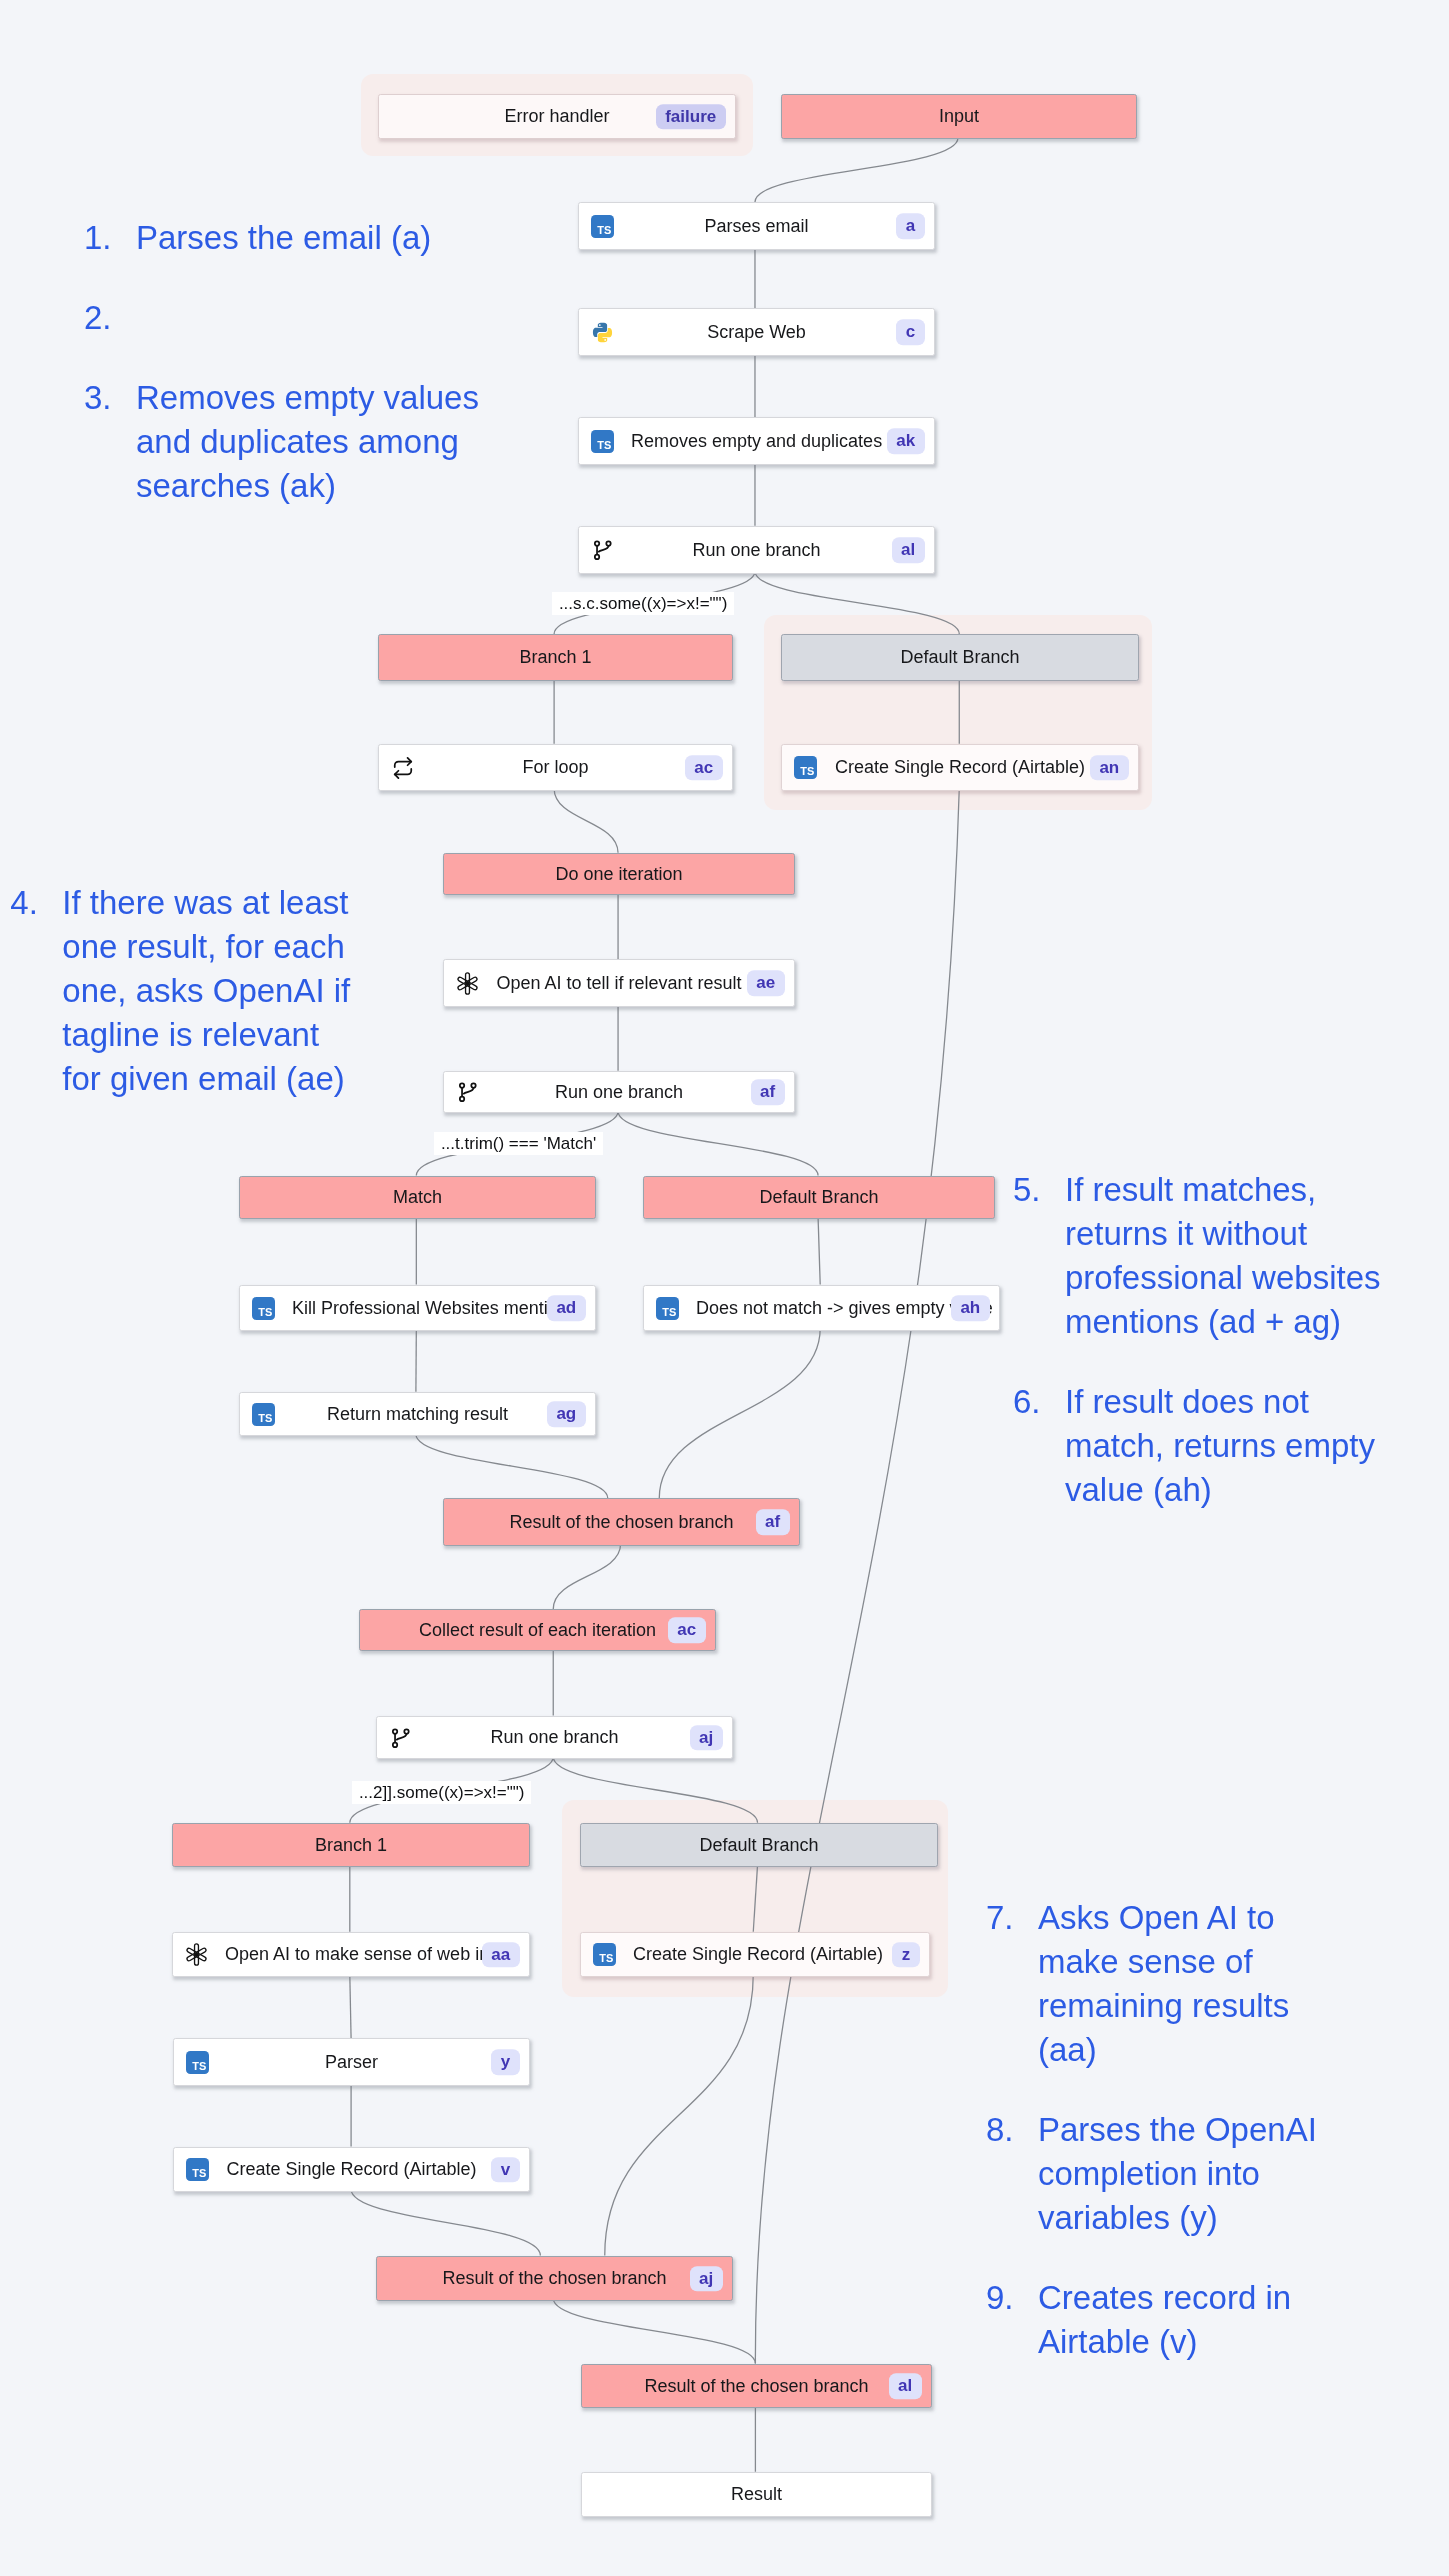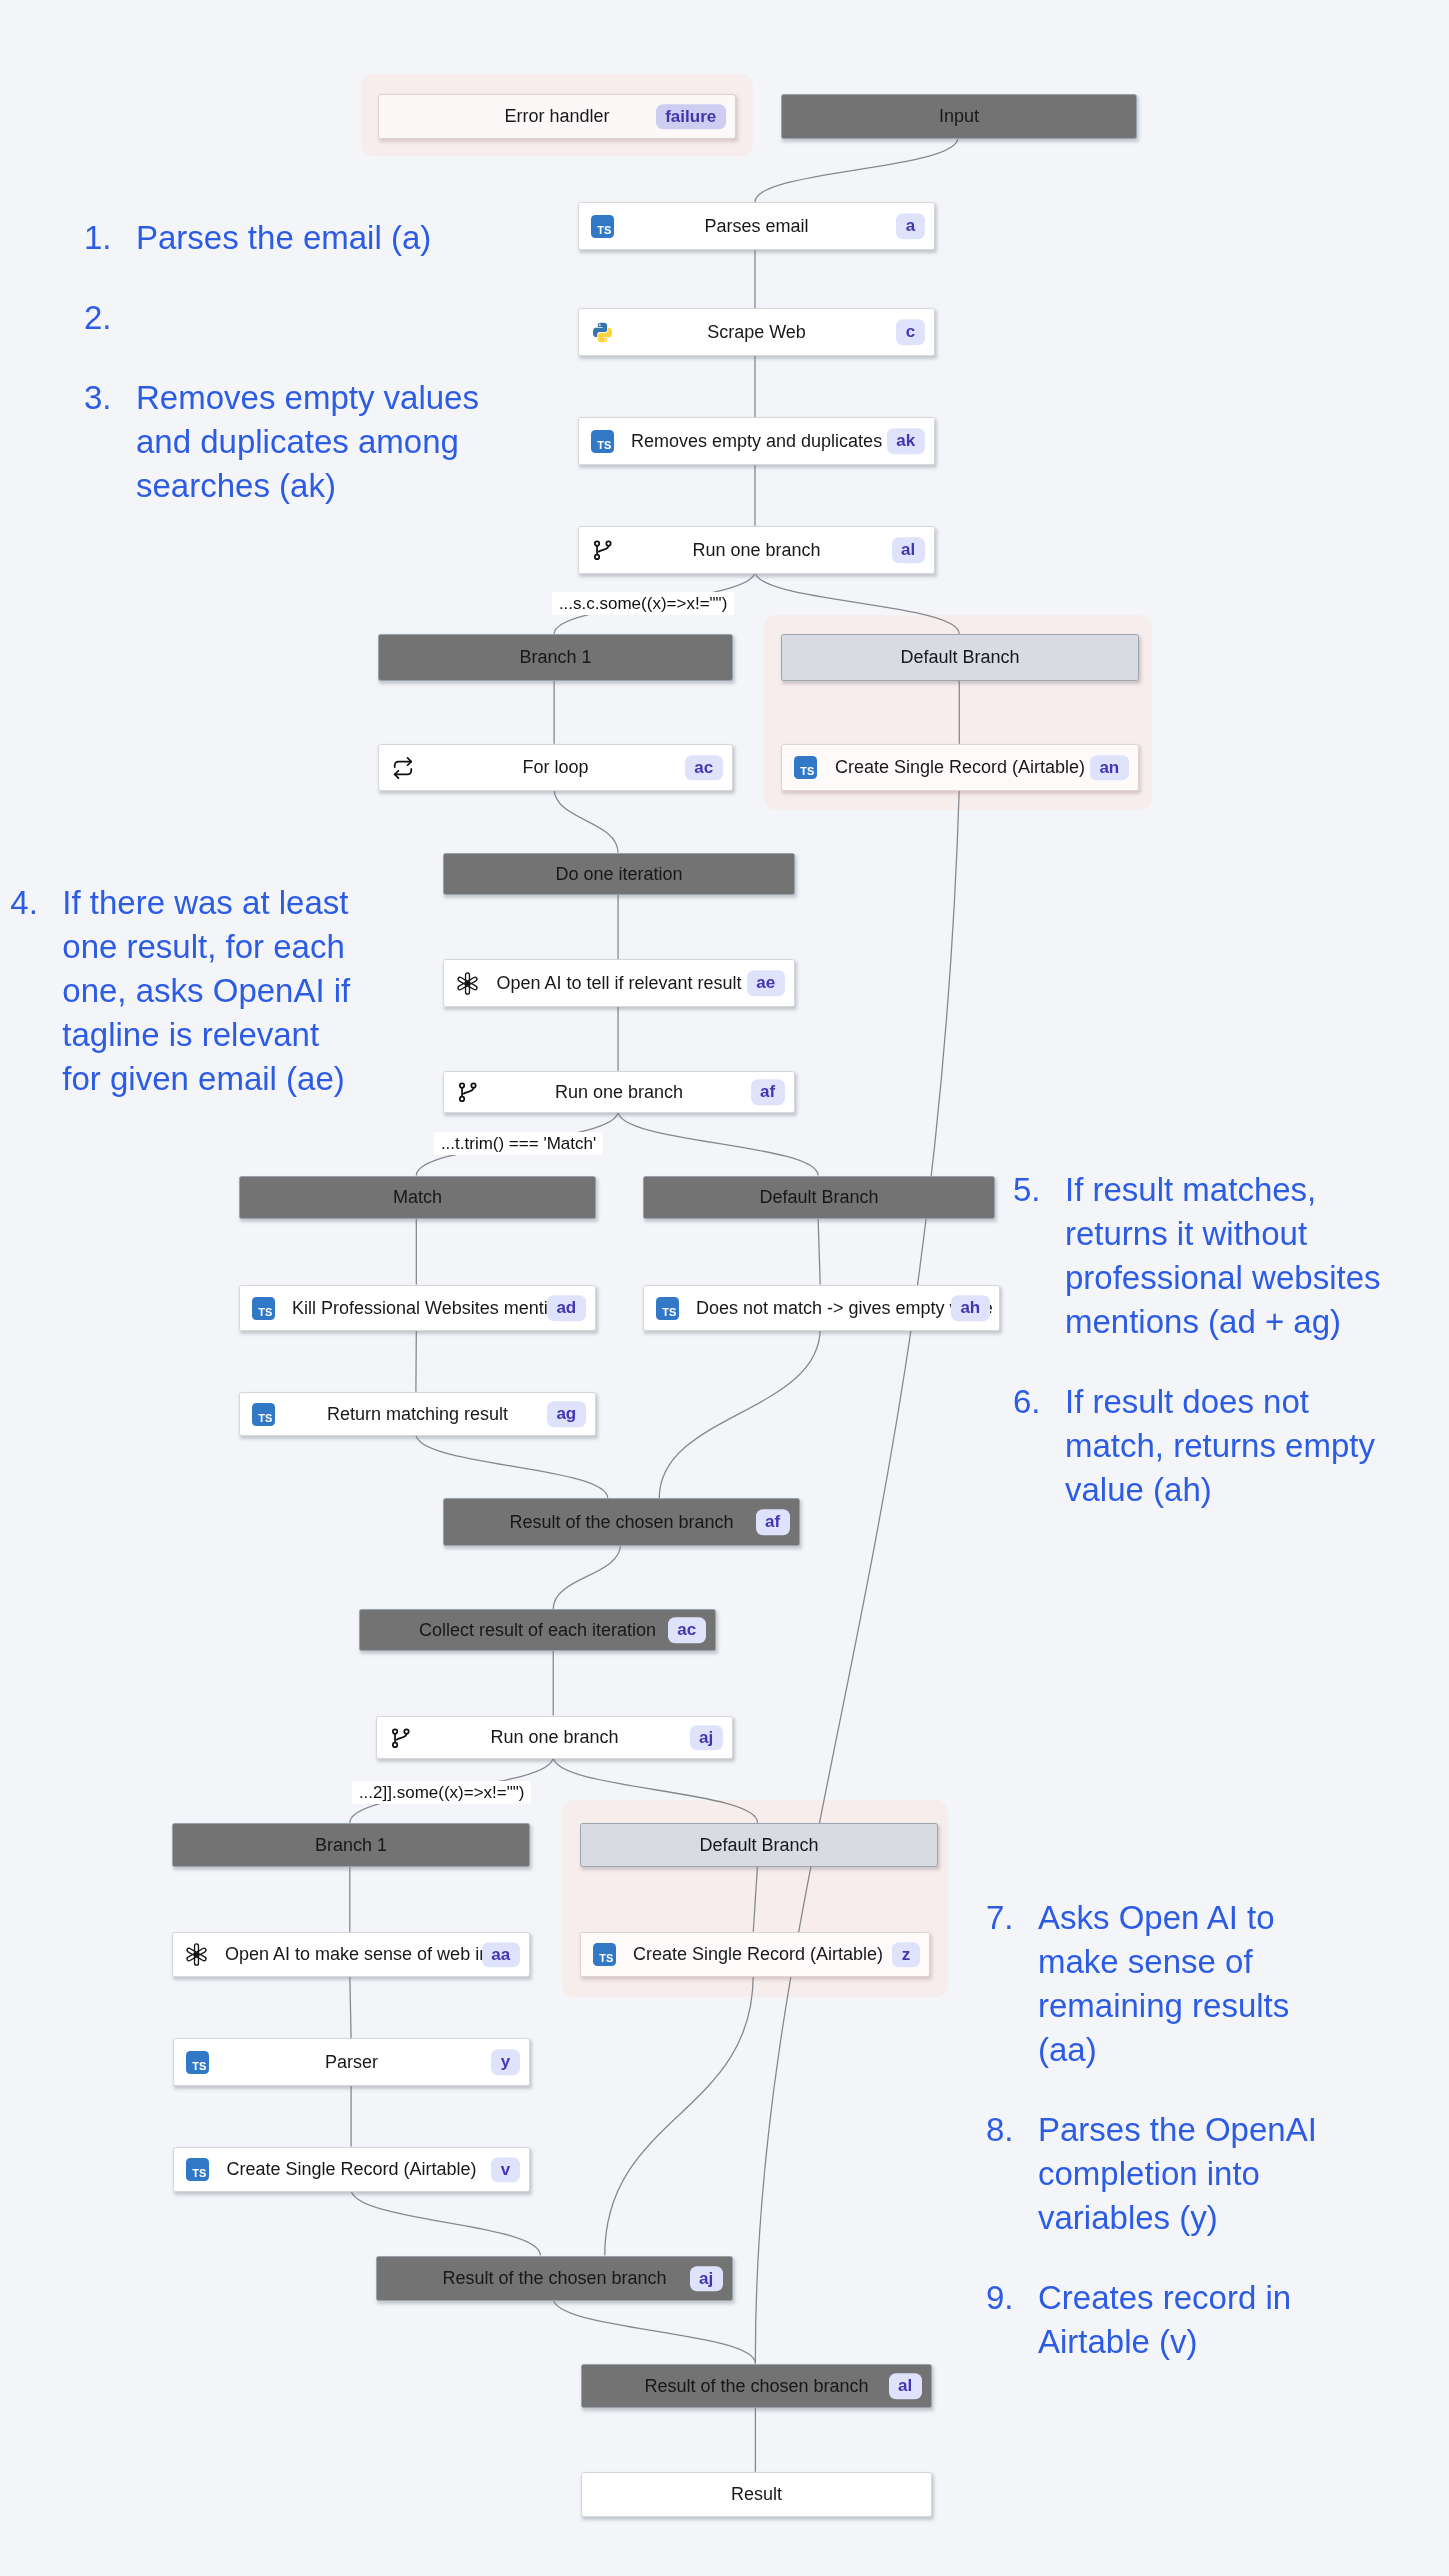--- a/index.html
+++ b/index.html
@@ -7,21 +7,21 @@
           font-family:"Liberation Sans",sans-serif;}
   .halo{position:absolute;background:#f7edec;border-radius:12px;}
   #wires{position:absolute;left:0;top:0;z-index:2;}
   #wires path{stroke:#85898f;stroke-width:1.5;fill:none;}
   .layer{position:absolute;left:0;top:0;width:100%;height:100%;}
   #nodes-layer{z-index:3;}
   .node{position:absolute;display:flex;align-items:center;border-radius:2.6px;
         font-size:18px;color:#17181b;z-index:3;}
   .v-white{background:#ffffff;border:0.9px solid #d6d7db;box-shadow:1.7px 2.6px 3.4px rgba(110,115,126,.35);}
   .v-pinkwhite{background:#fefafa;border:0.9px solid #e0d3d4;box-shadow:1.7px 2.6px 3.4px rgba(150,120,126,.3);}
-  .v-gray{background:#737373;border:0.9px solid #99a3ad;box-shadow:1.7px 2.6px 3.4px rgba(110,115,126,.35);}
+  .v-gray{background:#fca5a5;border:0.9px solid #99a3ad;box-shadow:1.7px 2.6px 3.4px rgba(110,115,126,.35);}
   .v-gray2{background:#d8dbe1;border:0.9px solid #9fa5af;box-shadow:1.7px 2.6px 3.4px rgba(120,115,130,.32);}
   .v-error{background:#fdf8f8;border:0.9px solid #decfd0;box-shadow:1.7px 2.6px 3.4px rgba(160,130,136,.32);}
   .nlabel{flex:1;text-align:center;padding:0 52px;white-space:nowrap;overflow:hidden;}
   .node.no-deco .nlabel{padding:0 8.6px;}
   .nicon{position:absolute;left:11px;top:50%;transform:translateY(-50%);width:24px;height:24px;
          display:flex;align-items:center;justify-content:flex-end;}
   .ic-ts{width:23px;height:23px;background:#3178c6;color:#fff;border-radius:4.3px;
          font-weight:bold;font-size:11px;display:flex;align-items:flex-end;justify-content:flex-end;
          padding:0 2.6px 1.7px 0;box-sizing:border-box;letter-spacing:0;}
   .nbadge{position:absolute;right:9.4px;top:50%;transform:translateY(-50%);

